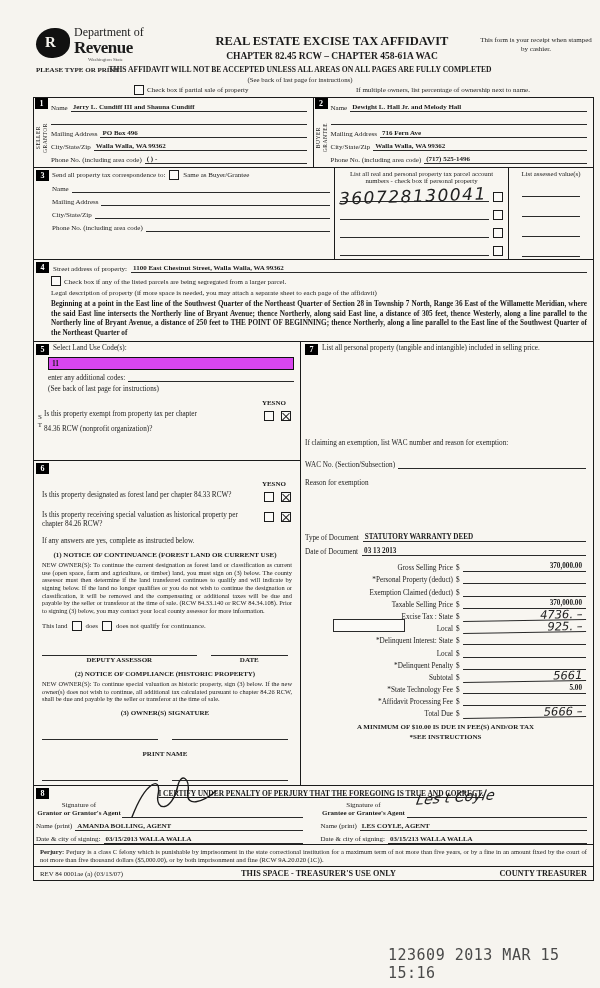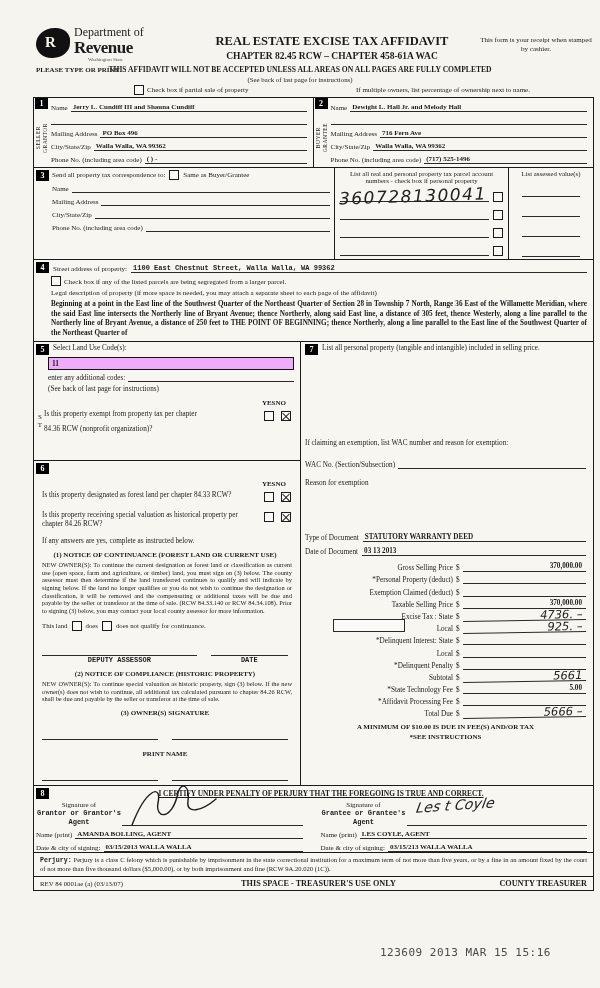--- a/index.html
+++ b/index.html
@@ -1,18 +1,18 @@
 <!DOCTYPE html>
 <html><head>
 <meta charset="utf-8">
 <style>
   html,body{margin:0;padding:0;background:#e8e6e1;}
   .page{position:relative;width:600px;height:988px;background:#f6f4ef;color:#1b1b1b;
         font-family:"Liberation Serif",serif;overflow:hidden;box-shadow:0 0 6px rgba(0,0,0,.25);}
-  .b{font-weight:bold;font-family:Liberation Mono, monospace;}
+  .b{font-weight:bold;}
   .ctr{text-align:center;}
   .ul{border-bottom:1px solid #2a2a2a;}
   .num{display:inline-block;min-width:11px;height:11px;background:#000;color:#fff;
        font:bold 8px/11px "Liberation Serif",serif;text-align:center;padding:0 1px;flex:none;}
   .cb{display:inline-block;width:8px;height:8px;border:1px solid #1b1b1b;position:relative;
       vertical-align:-1px;background:#fbfaf7;flex:none;}
   .cb.x::before,.cb.x::after{content:"";position:absolute;left:-1px;top:3.5px;width:10px;height:1.2px;background:#1b1b1b;}
   .cb.x::before{transform:rotate(45deg);} .cb.x::after{transform:rotate(-45deg);}
   .hand{font-family:"DejaVu Sans",sans-serif;font-style:italic;color:#222;}
   
@@ -60,21 +60,21 @@
   
   .row4{border-bottom:1px solid #1b1b1b;padding:2px 6px 3px 2px;font-size:7px;}
   .r4a{display:flex;gap:4px;align-items:flex-end;}
   .county{font-family:"Liberation Sans",sans-serif;font-weight:normal;}
   .legal{font-size:7.2px;font-weight:bold;line-height:1.32;margin-top:3px;text-align:justify;}
   .mt2{margin-top:2px;} .mt3{margin-top:3px;}
   
   .rowD{display:grid;grid-template-columns:267px 1fr;border-bottom:1px solid #1b1b1b;}
   .colL{border-right:1px solid #1b1b1b;}
   .s5{border-bottom:1px solid #1b1b1b;padding:2px 6px 4px 2px;font-size:7.2px;min-height:112px;}
-  .s5 .code{border:1.6px solid #111;margin:2px 0 0 12px;width:238px;padding:1px 3px;font-weight:bold;font-size:7.5px;background:#f0abfc;}
+  .s5 .code{border:1.6px solid #111;margin:2px 0 0 12px;width:238px;padding:1px 3px;font-weight:bold;font-size:7.5px;background:#d946ef;}
   .addl{display:flex;align-items:flex-end;gap:3px;margin:3px 0 0 12px;}
   .addl .ln{flex:1;border-bottom:1px solid #2a2a2a;height:8px;}
   .yn{display:flex;justify-content:flex-end;font-size:7px;font-weight:bold;margin:6px 8px 2px 0;}
   .q{display:flex;margin-top:3px;}
   .qt{flex:1;line-height:1.25;}
   .qc{width:17px;text-align:center;flex:none;padding-top:1px;}
   .strip{width:8px;flex:none;display:flex;flex-direction:column;align-items:center;font-size:7px;line-height:1.1;padding-top:4px;}
   .s6{padding:2px 6px 4px 2px;font-size:7.2px;}
   .notice-t{font-weight:bold;text-align:center;font-size:7px;margin-top:6px;}
   .notice-b{font-size:6.4px;line-height:1.2;text-align:justify;margin:2px 2px 0 6px;}
@@ -114,22 +114,22 @@
   .nrow{display:flex;align-items:center;margin-top:4px;}
   .nrow .lab{flex:none;margin-right:3px;}
   .nrow .val{flex:1;border-bottom:1px solid #2a2a2a;font-weight:bold;padding-left:2px;}
   .gsig{position:absolute;left:6px;top:-34px;overflow:visible;}
   .gsig2{position:absolute;left:10px;top:-18px;font-size:14px;transform:skewX(-14deg) rotate(-4deg);white-space:nowrap;}
   .perj{font-size:6.6px;line-height:1.25;text-align:justify;padding:3px 6px 2px 6px;border-bottom:1px solid #1b1b1b;}
   .foot{display:flex;align-items:center;padding:2px 6px;font-size:7px;}
   .foot .f1{width:160px;font-size:6.8px;}
   .foot .f2{flex:1;text-align:center;font-weight:bold;font-size:8.2px;}
   .foot .f3{width:150px;text-align:right;font-weight:bold;font-size:8.2px;}
-  .stamp{position:absolute;left:380px;top:946px;font-family:"DejaVu Sans Mono",monospace;
-         font-size:11px;color:#4a4a4a;letter-spacing:.5px;}
+  .stamp{position:absolute;left:388px;top:946px;font-family:"DejaVu Sans Mono",monospace;
+         font-size:15px;color:#4a4a4a;letter-spacing:.5px;}
 </style>
 </head>
 <body>
 
 <div class="page">
 
   <div class="hdr">
     <div class="logo">
       <div class="logomark"></div>
       <div class="logotxt">

